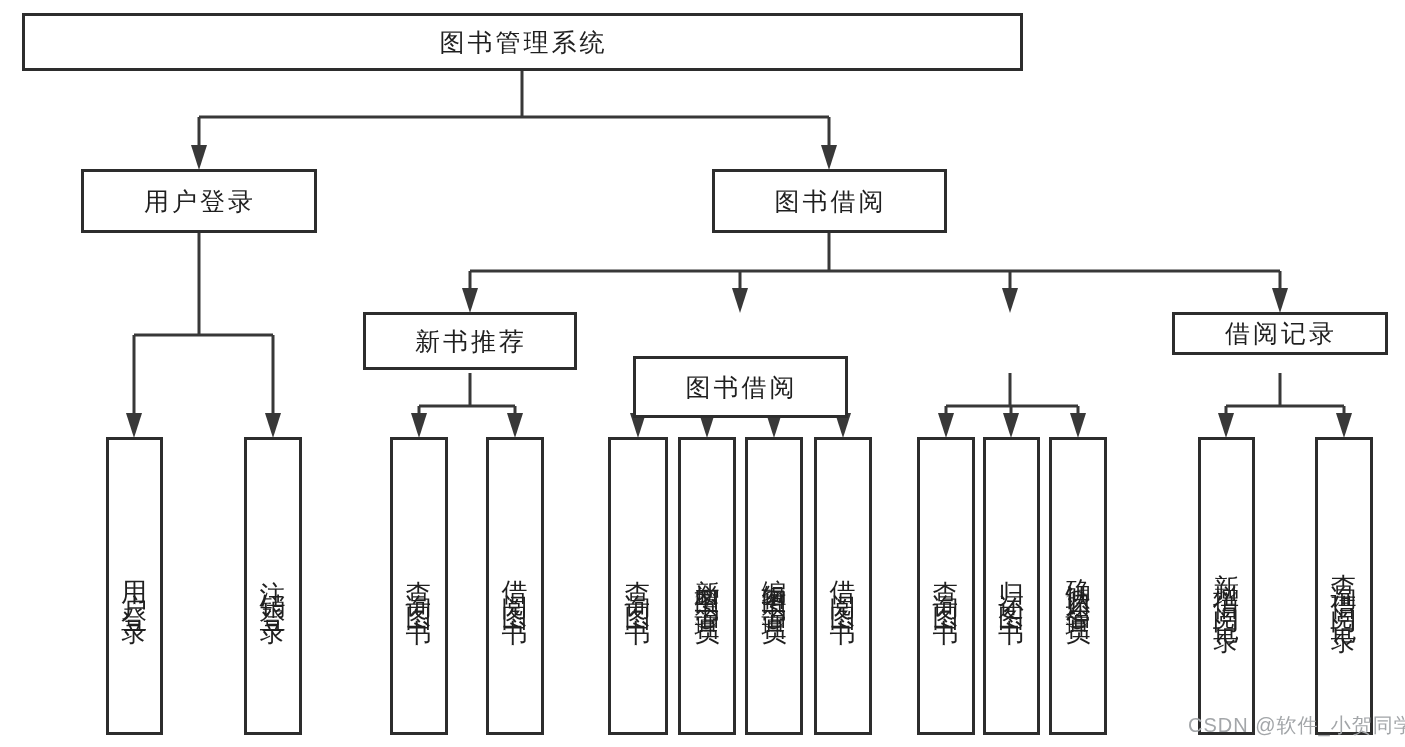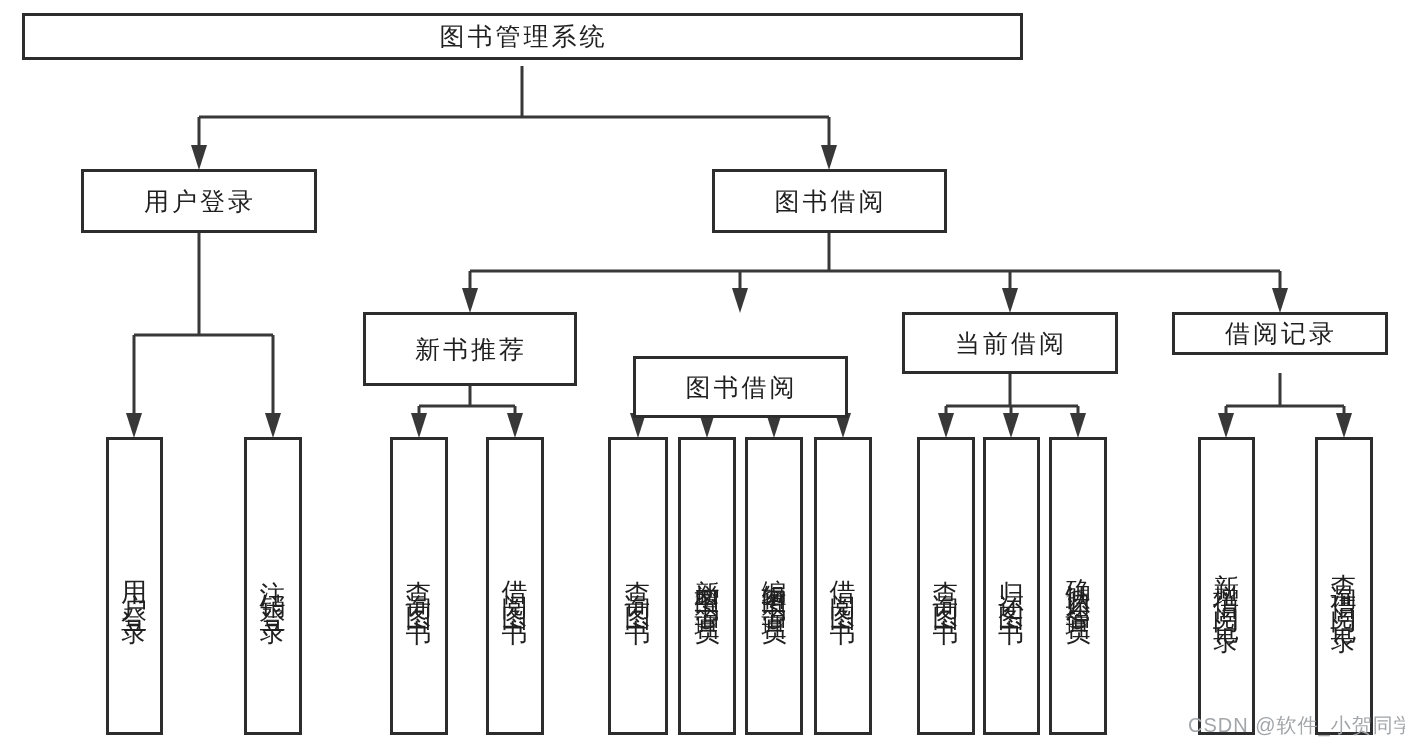--- a/index.html
+++ b/index.html
@@ -41,24 +41,24 @@
     writing-mode: vertical-rl;
     text-orientation: mixed;
     line-height: 1;
     font-size: 26px;
     letter-spacing: 13px;
     white-space: nowrap;
   }
   .sp6 { font-size: 26px; letter-spacing: 11px; }
   .sp9 { font-size: 25px; letter-spacing: 6px; }
 
-  #n-root   { left: 22px;  top: 13px;  width: 1001px; height: 47px; text-align: center; }
+  #n-root   { left: 22px;  top: 13px;  width: 1001px; height: 58px; text-align: center; }
   #n-login  { left: 81px;  top: 169px; width: 236px;  height: 64px; }
   #n-mgmt   { left: 712px; top: 169px; width: 235px;  height: 64px; }
-  #n-rec    { left: 363px; top: 312px; width: 214px;  height: 74px; }
+  #n-rec    { left: 363px; top: 312px; width: 214px;  height: 58px; }
   #n-borrow { left: 633px; top: 312px; width: 215px;  height: 62px; margin-top: 44px; }
   #n-current{ left: 902px; top: 312px; width: 216px;  height: 62px; }
   #n-record { left: 1172px;top: 312px; width: 216px;  height: 43px; }
 
   #l-login      { left: 106px;  width: 57px; }
   #l-logout     { left: 244px;  width: 58px; }
   #l-rec-query  { left: 390px;  width: 58px; }
   #l-rec-borrow { left: 486px;  width: 58px; }
   #l-bb-query   { left: 608px;  width: 60px; }
   #l-bb-add     { left: 678px;  width: 58px; }
@@ -137,23 +137,20 @@
   </div>
   <div class="node hnode" id="n-mgmt">
     <span class="hlabel">图书借阅</span>
   </div>
   <div class="node hnode" id="n-rec">
     <span class="hlabel">新书推荐</span>
   </div>
   <div class="node hnode" id="n-borrow">
     <span class="hlabel">图书借阅</span>
   </div>
-  <div class="node hnode" id="n-current">
-    <span class="hlabel">当前借阅</span>
-  </div>
   <div class="node hnode" id="n-record">
     <span class="hlabel">借阅记录</span>
   </div>
 
   <div class="node leaf" id="l-login">
     <span class="vtext">用户登录</span>
   </div>
   <div class="node leaf" id="l-logout">
     <span class="vtext">注销登录</span>
   </div>

